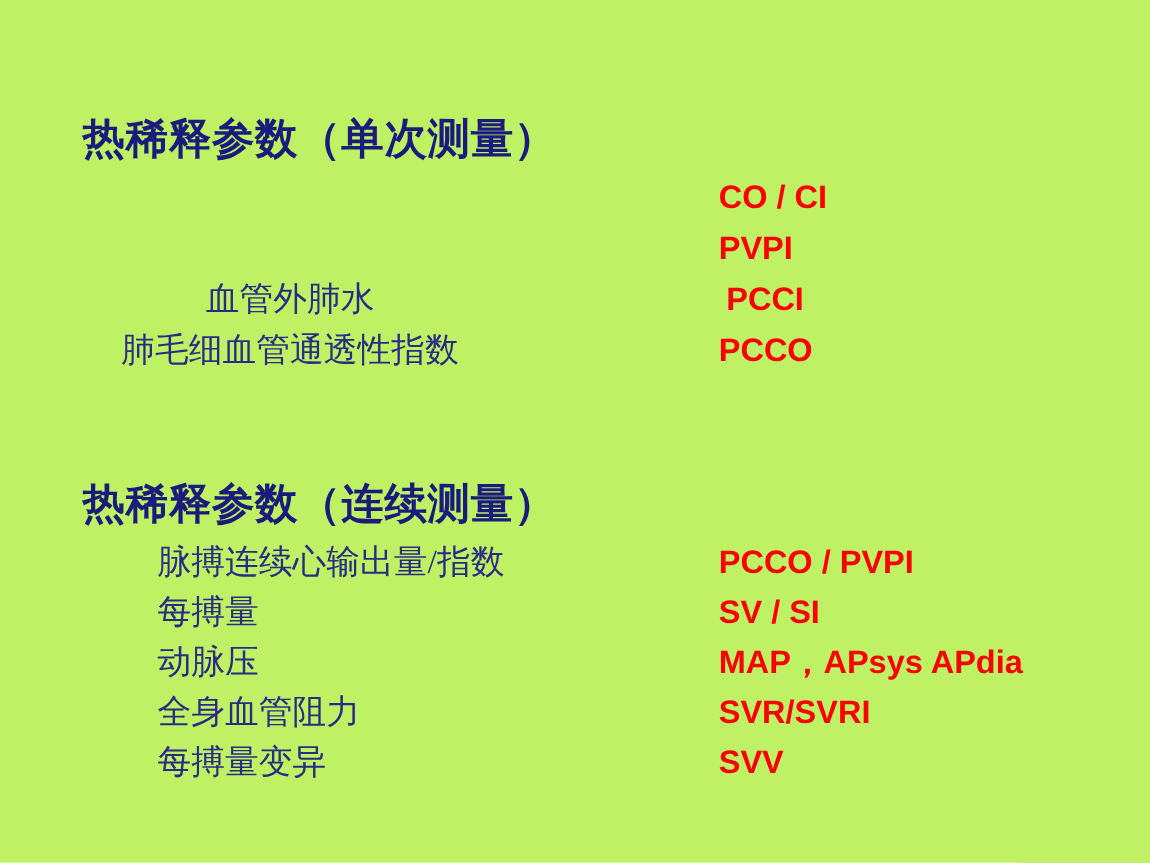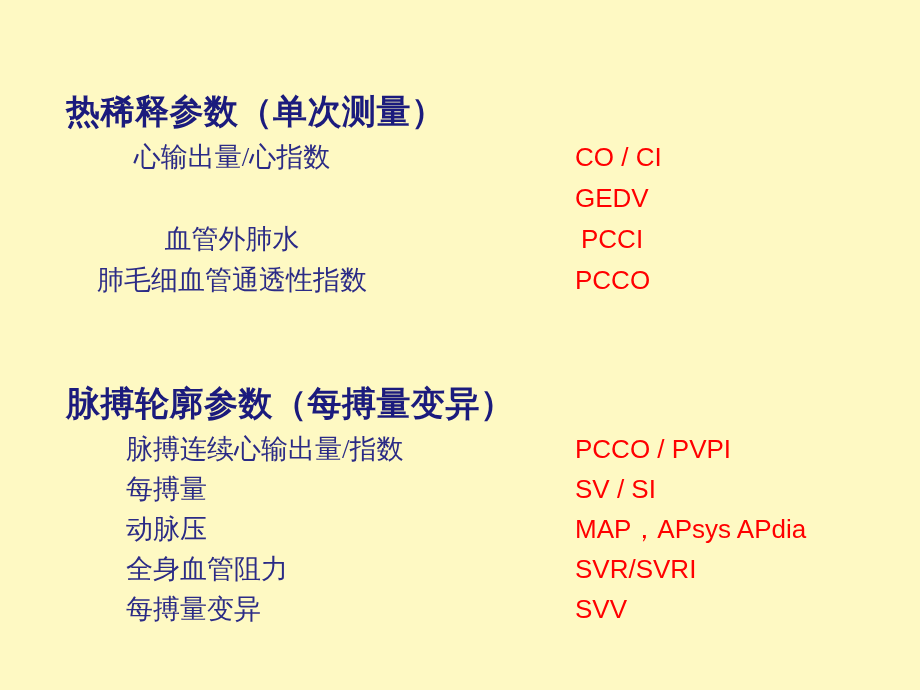--- a/index.html
+++ b/index.html
@@ -11,21 +11,21 @@
     width: 920px;
     height: 690px;
     overflow: hidden;
     font-family: "Liberation Serif", "DejaVu Serif", serif;
     -webkit-font-smoothing: antialiased;
   }
   #slide {
     position: relative;
     width: 920px;
     height: 690px;
-    background: #fef9c3;
+    background: #bef264;
   }
 
   
   .section {
     position: absolute;
     left: 0;
     width: 920px;
   }
   #section-thermodilution { top: 92px; }
   #section-pulse-contour  { top: 384px; }
@@ -79,65 +79,64 @@
     left: 126px;
     text-align: center;
   }
 
   
   .param-abbr {
     position: absolute;
     left: 575px;
     top: 0;
     font-family: "Liberation Sans", "DejaVu Sans", sans-serif;
-    font-weight: normal;
+    font-weight: bold;
     font-size: 26px;
     line-height: 34px;
     color: #ff0000;
     white-space: nowrap;
   }
   .param-abbr.nudge-right { left: 581px; }
 </style>
 </head>
 <body>
 
 <div id="slide">
 
   <section id="section-thermodilution" class="section">
 
     <h2 class="section-heading">热稀释参数（单次测量）</h2>
 
     <div class="rows">
 
       <div class="param-row">
-        <span class="param-label">心输出量/心指数</span>
         <span class="param-abbr">CO / CI</span>
       </div>
 
       <div class="param-row">
-        <span class="param-abbr">GEDV</span>
+        <span class="param-abbr">PVPI</span>
       </div>
 
 
       <div class="param-row">
         <span class="param-label">血管外肺水</span>
         <span class="param-abbr nudge-right">PCCI</span>
       </div>
 
       <div class="param-row">
         <span class="param-label">肺毛细血管通透性指数</span>
         <span class="param-abbr">PCCO</span>
       </div>
 
     </div>
   </section>
 
   <section id="section-pulse-contour" class="section">
 
-    <h2 class="section-heading">脉搏轮廓参数（每搏量变异）</h2>
+    <h2 class="section-heading">热稀释参数（连续测量）</h2>
 
     <div class="rows">
 
       <div class="param-row">
         <span class="param-label">脉搏连续心输出量/指数</span>
         <span class="param-abbr">PCCO / PVPI</span>
       </div>
 
       <div class="param-row">
         <span class="param-label">每搏量</span>

